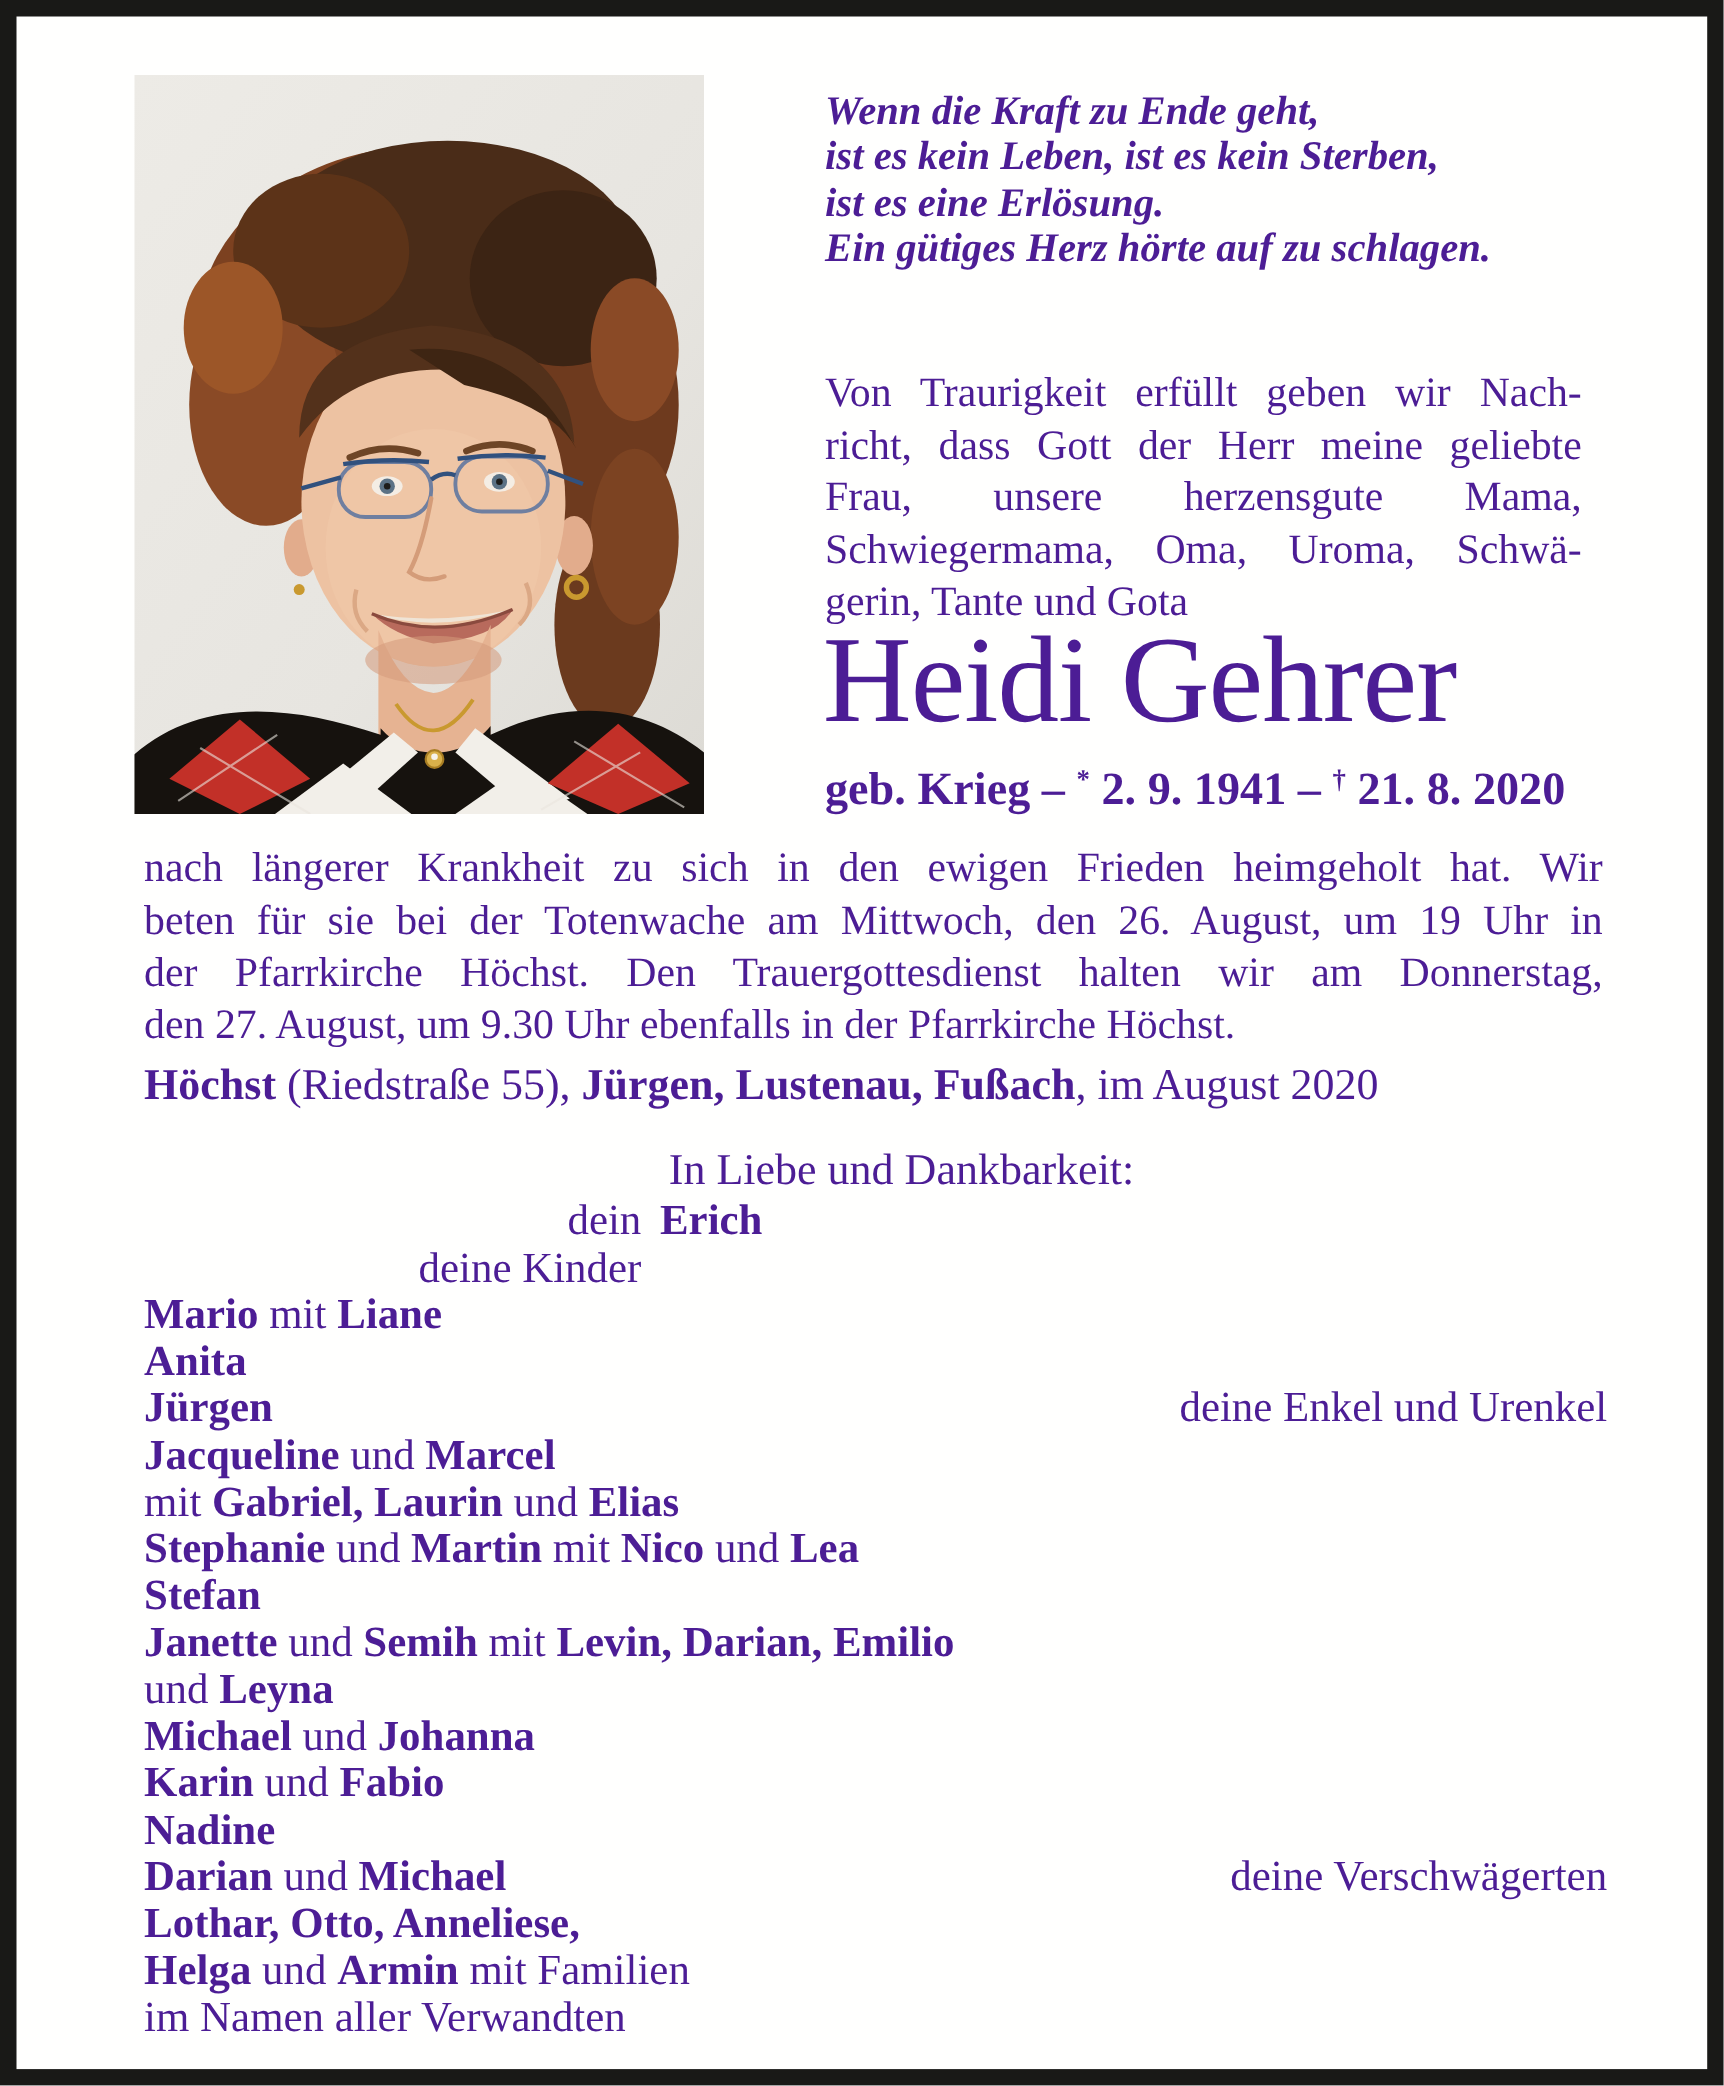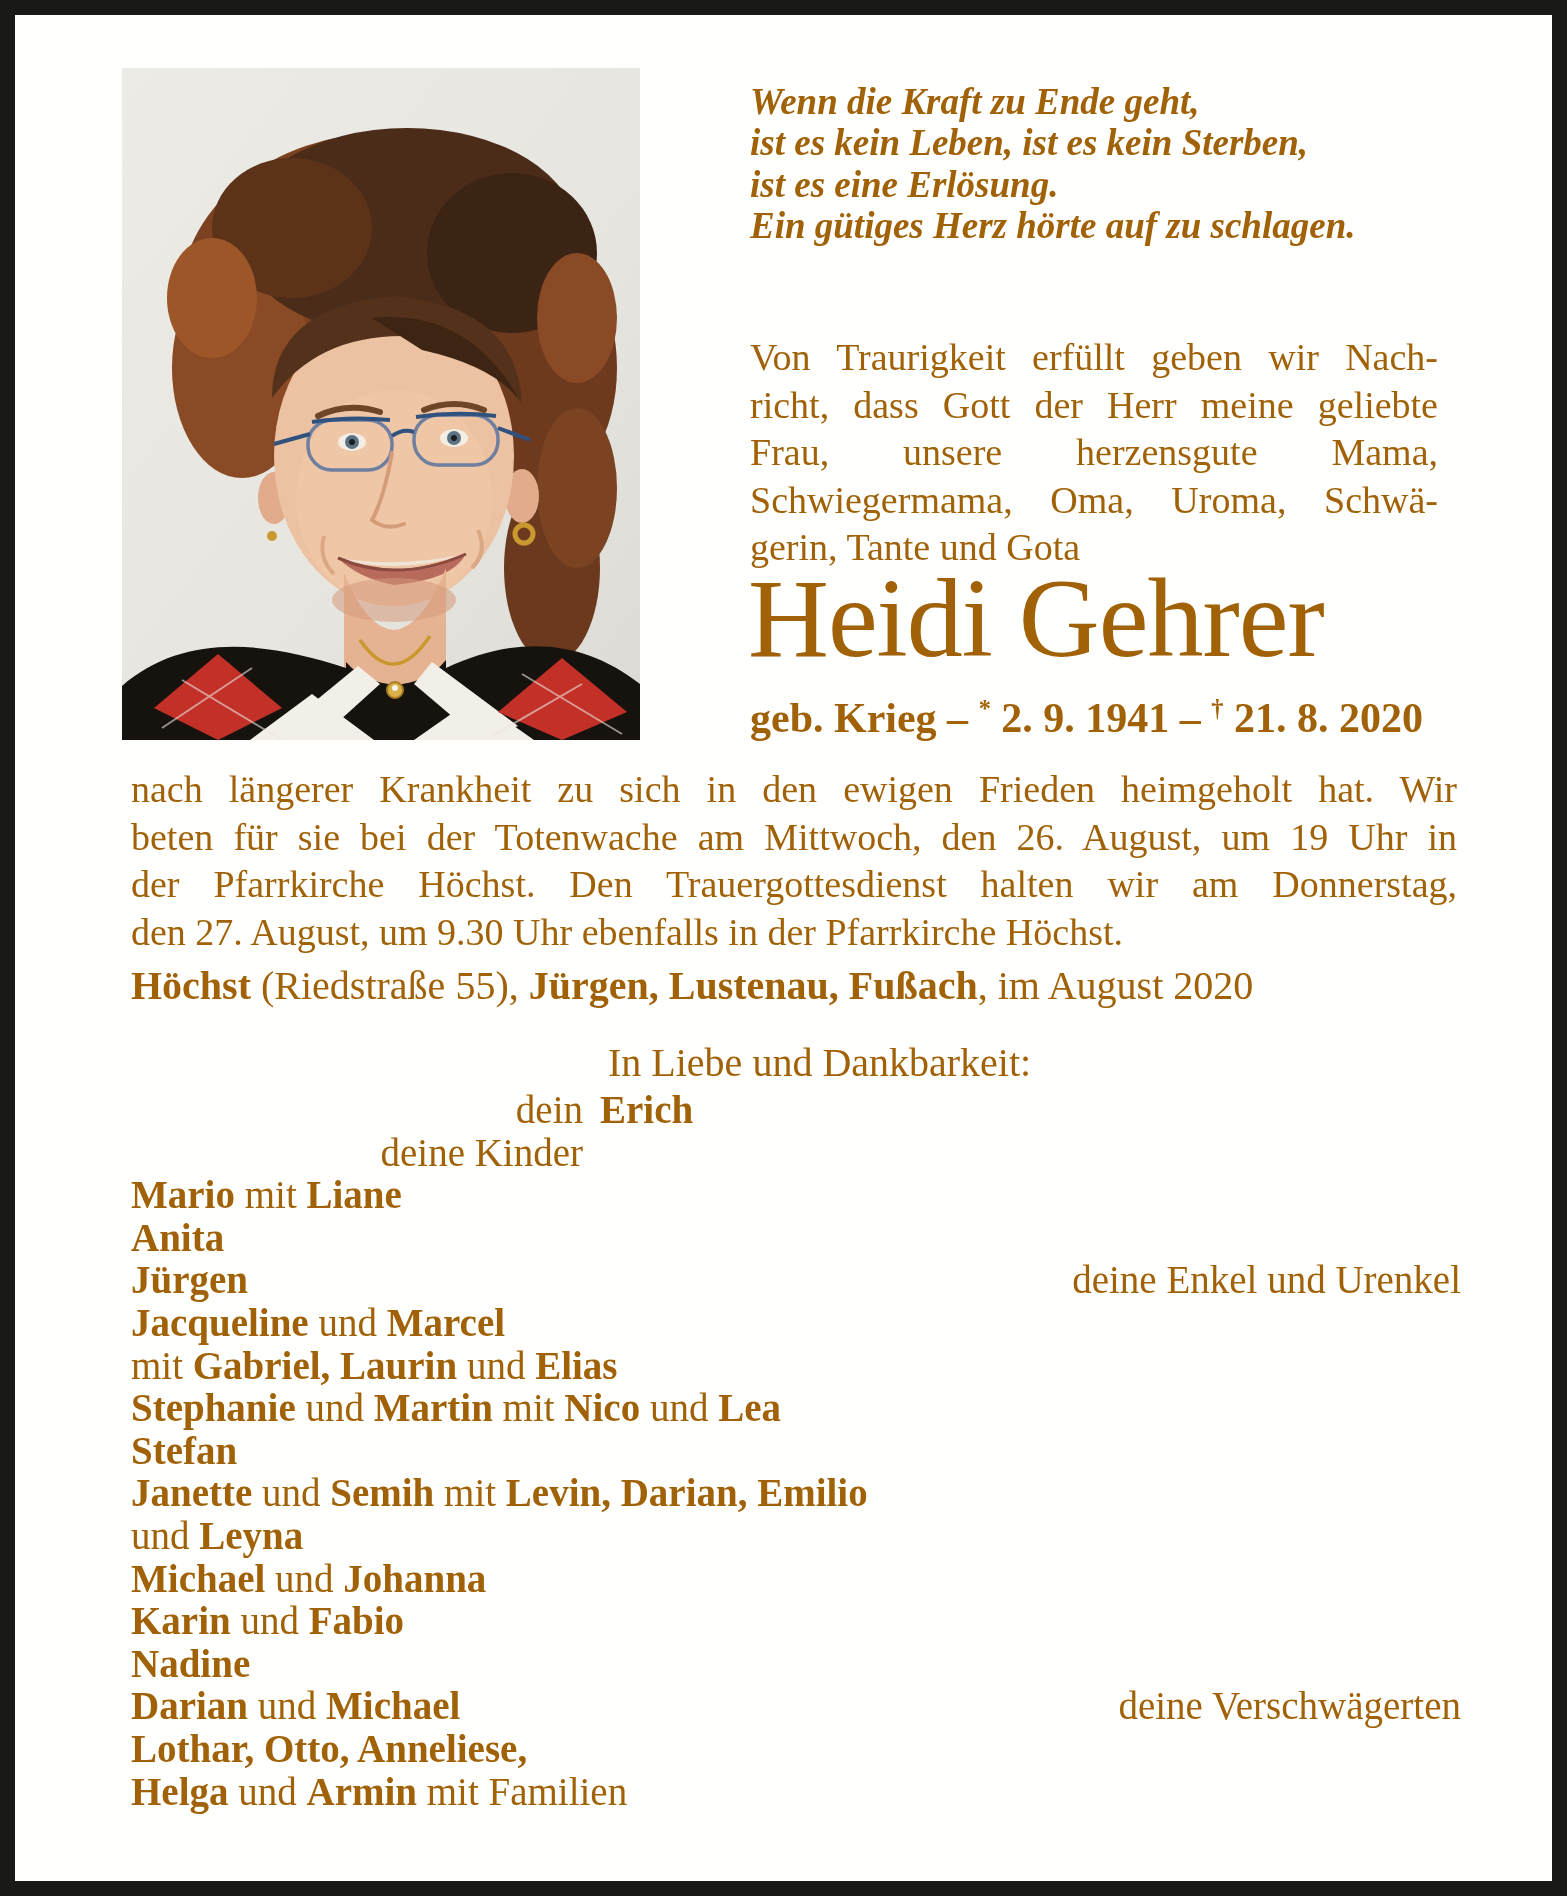--- a/index.html
+++ b/index.html
@@ -36,21 +36,21 @@
   
   .intro{left:593px;top:1024px;font-size:40px;line-height:47px;}
   .mourners{left:116px;top:1074px;width:1330px;display:grid;grid-template-columns:452px 1fr;column-gap:17px;font-size:39px;line-height:42.6px;}
   .mourners .lbl{text-align:right;white-space:nowrap;}
   .mourners .val{white-space:nowrap;}
   b{font-weight:700;}
 </style>
 </head>
 <body>
 
-<div class="page" style="border-color: rgb(25, 25, 23); background: rgb(255, 255, 254); color: #a16207;">
+<div class="page" style="border-color: rgb(25, 25, 23); background: rgb(255, 255, 254); color: #4c1d95;">
 
   <div class="abs photo">
     <svg viewBox="0 0 518 672" preserveAspectRatio="none">
       <defs>
         <linearGradient id="bgg" x1="0" y1="0" x2="1" y2="1">
           <stop offset="0" stop-color="#edebe6"></stop>
           <stop offset="0.6" stop-color="#e7e5e0"></stop>
           <stop offset="1" stop-color="#dcdad4"></stop>
         </linearGradient>
       </defs>
@@ -184,15 +184,16 @@
       <div class="val"><b>Karin</b><span> und </span><b>Fabio</b></div>
       <div class="lbl"></div>
       <div class="val"><b>Nadine</b></div>
       <div class="lbl"></div>
       <div class="val"><b>Darian</b><span> und </span><b>Michael</b></div>
       <div class="lbl">deine Verschwägerten</div>
       <div class="val"><b>Lothar, Otto, Anneliese,</b></div>
       <div class="lbl"></div>
       <div class="val"><b>Helga</b><span> und </span><b>Armin</b><span> mit Familien</span></div>
       <div class="lbl"></div>
+      <div class="val"><span>im Namen aller Verwandten</span></div>
     </div>
 
 </div>
 
 </body></html>

